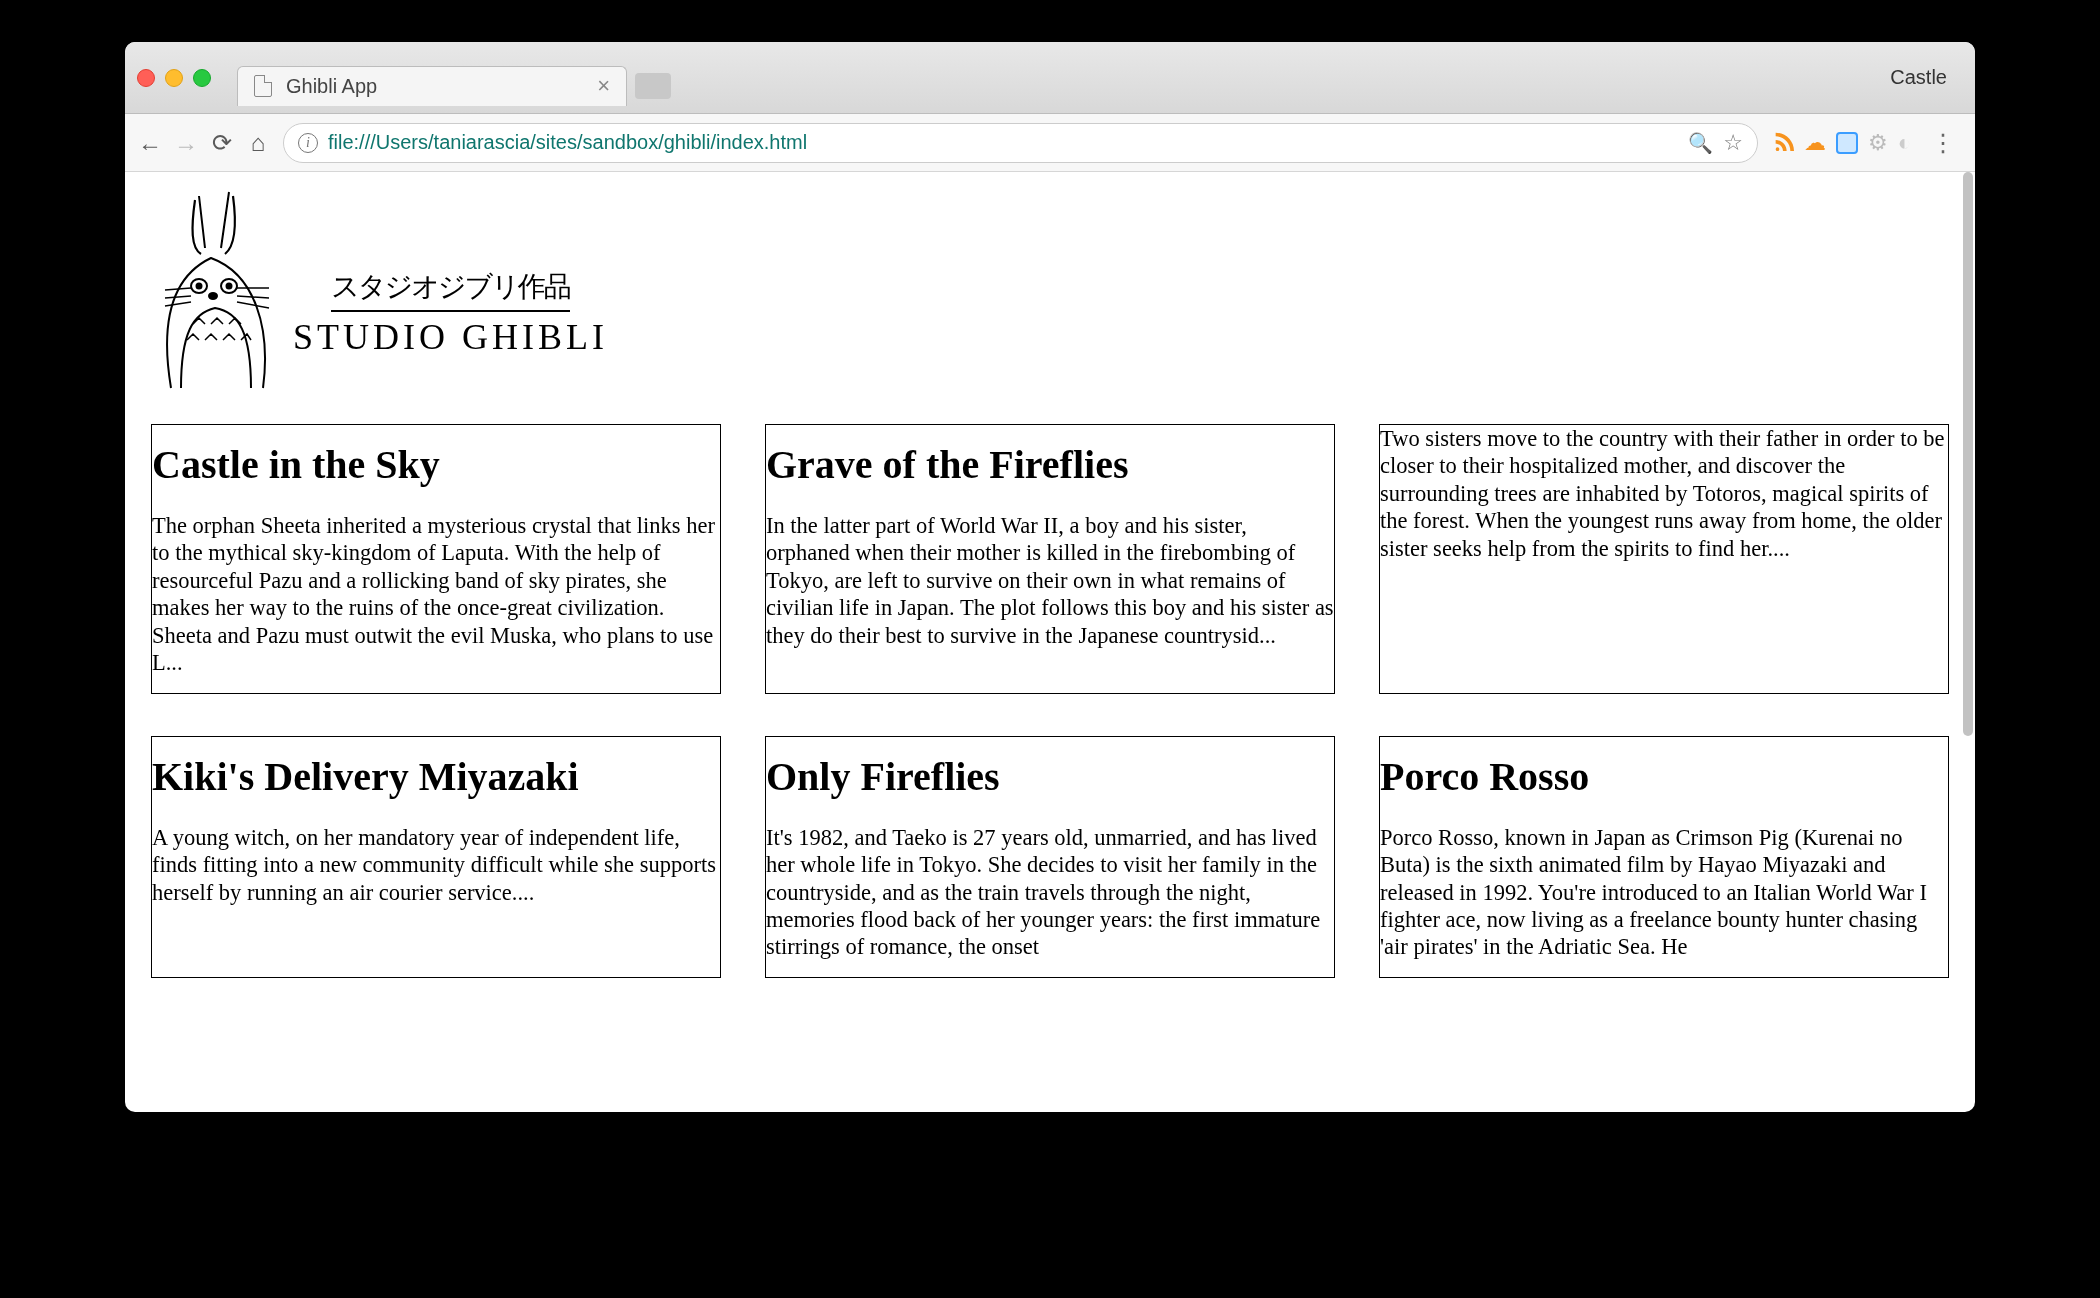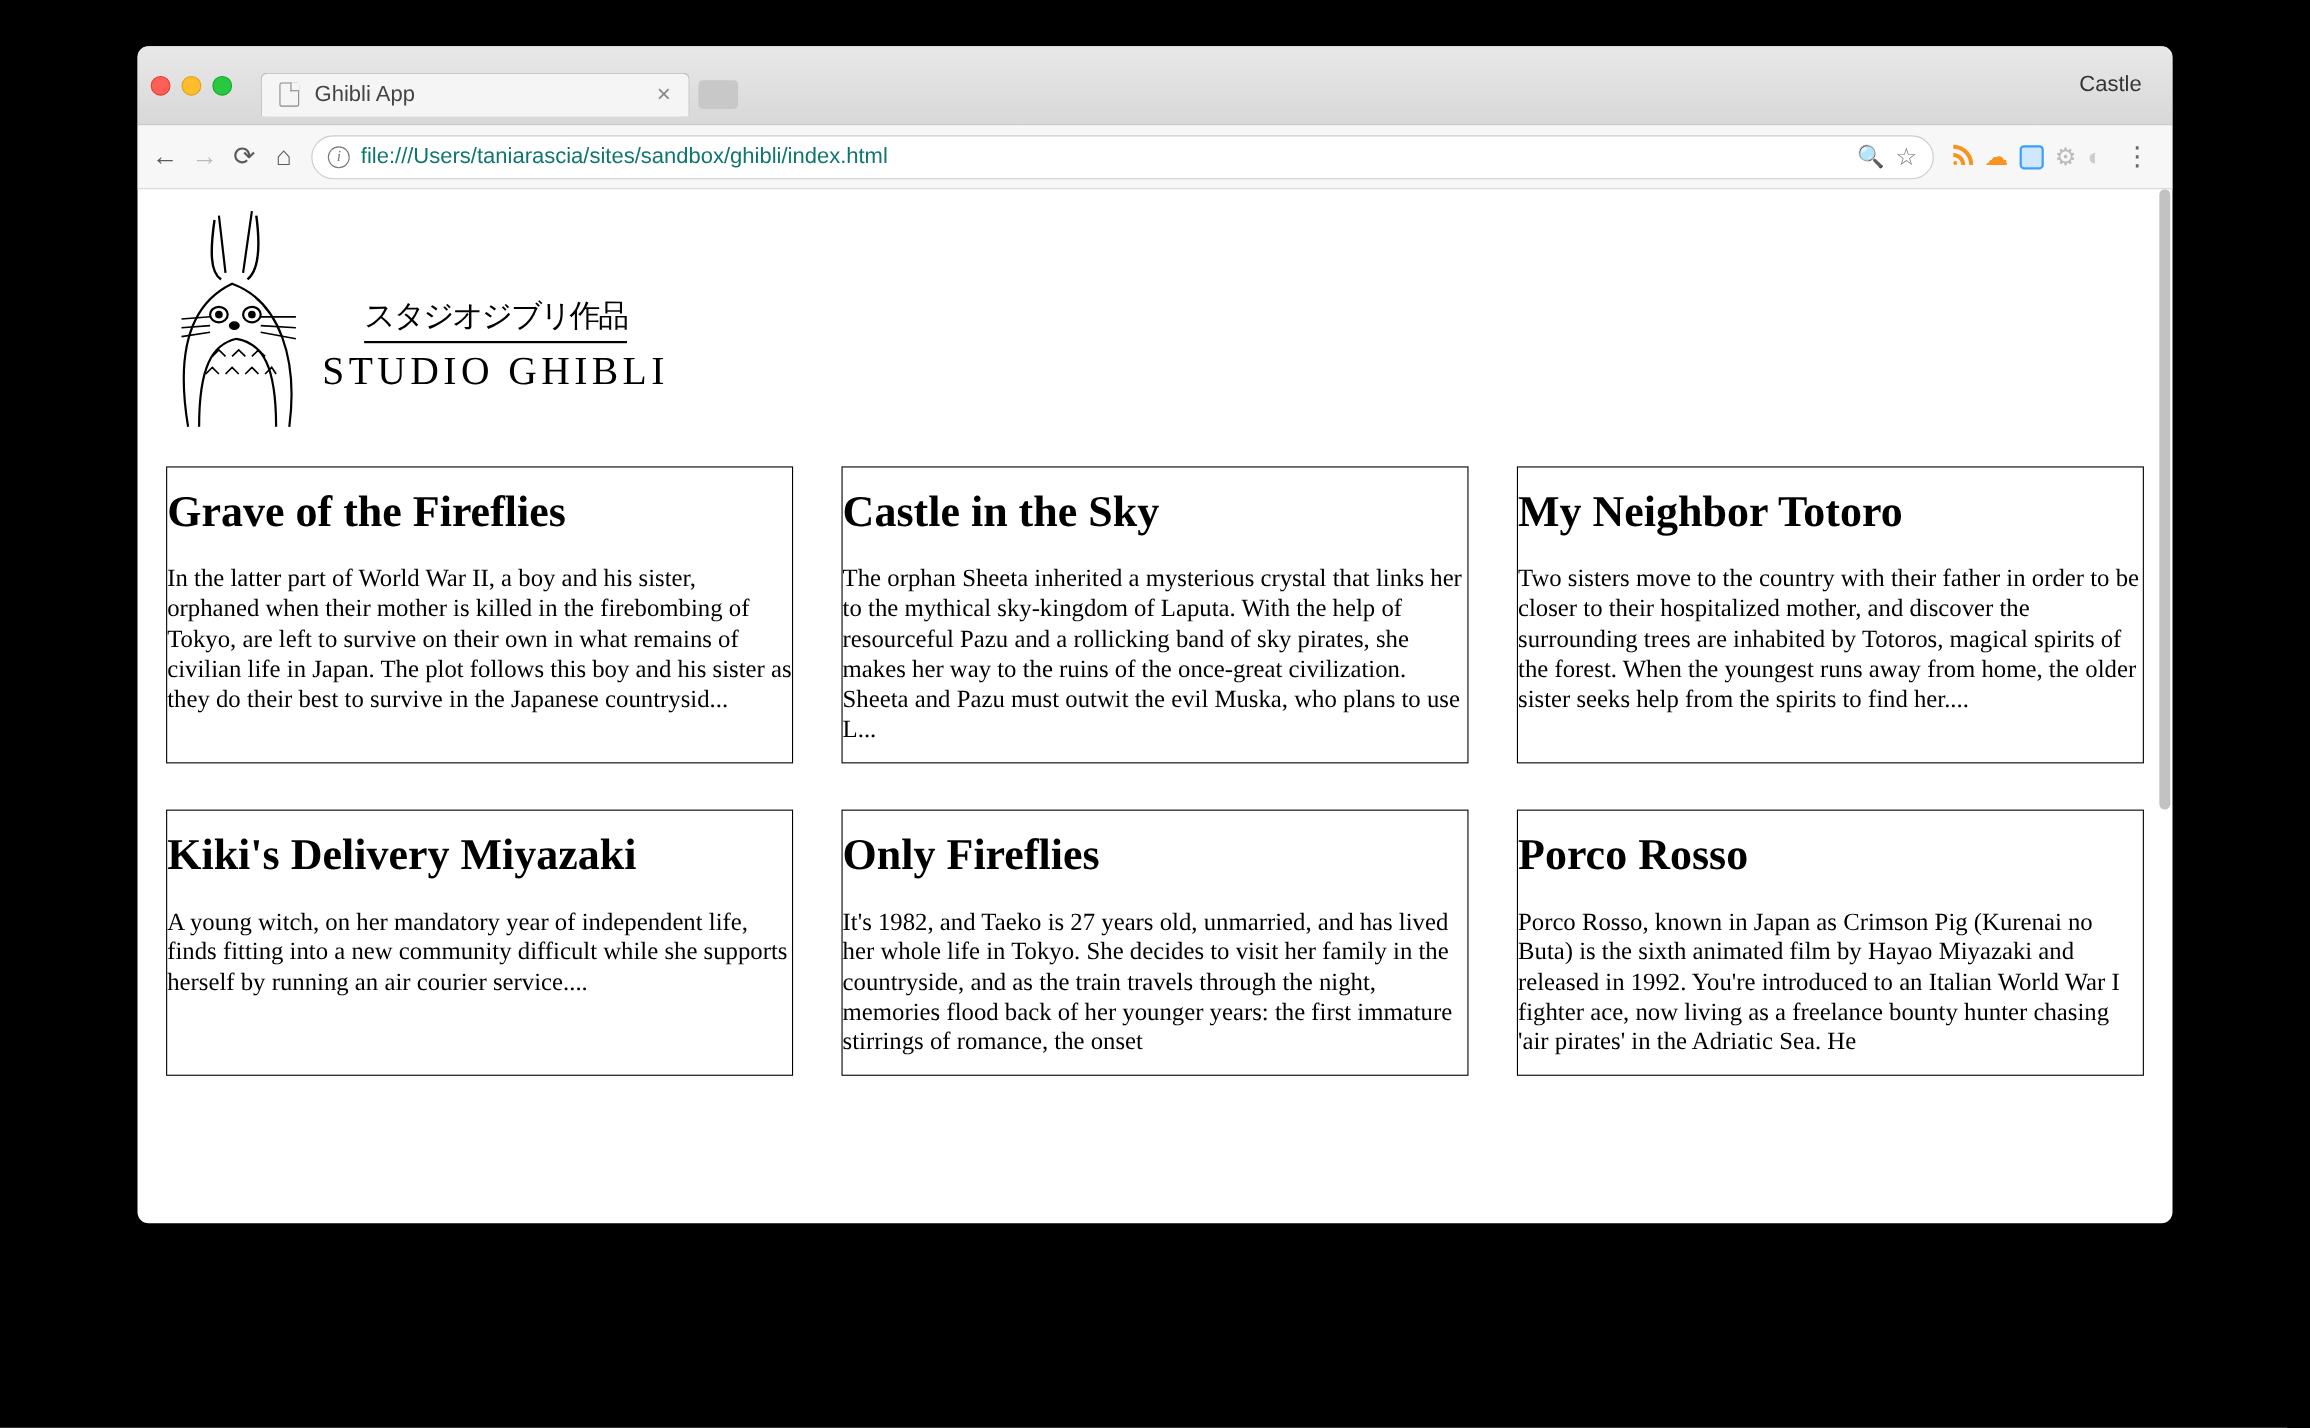--- a/index.html
+++ b/index.html
@@ -204,29 +204,28 @@
           </g>
         </svg>
         <div class="logo-text">
           <div class="jp">スタジオジブリ作品</div>
           <div class="en">STUDIO GHIBLI</div>
         </div>
       </div>
 
       <div class="grid">
         <div class="card">
+          <h1>Castle in the Sky</h1>
+          <p>The orphan Sheeta inherited a mysterious crystal that links her to the mythical sky-kingdom of Laputa. With the help of resourceful Pazu and a rollicking band of sky pirates, she makes her way to the ruins of the once-great civilization. Sheeta and Pazu must outwit the evil Muska, who plans to use L...</p>
+        </div>
+        <div class="card">
           <h1>Grave of the Fireflies</h1>
           <p>In the latter part of World War II, a boy and his sister, orphaned when their mother is killed in the firebombing of Tokyo, are left to survive on their own in what remains of civilian life in Japan. The plot follows this boy and his sister as they do their best to survive in the Japanese countrysid...</p>
         </div>
         <div class="card">
-          <h1>Castle in the Sky</h1>
-          <p>The orphan Sheeta inherited a mysterious crystal that links her to the mythical sky-kingdom of Laputa. With the help of resourceful Pazu and a rollicking band of sky pirates, she makes her way to the ruins of the once-great civilization. Sheeta and Pazu must outwit the evil Muska, who plans to use L...</p>
-        </div>
-        <div class="card">
-          <h1>My Neighbor Totoro</h1>
           <p>Two sisters move to the country with their father in order to be closer to their hospitalized mother, and discover the surrounding trees are inhabited by Totoros, magical spirits of the forest. When the youngest runs away from home, the older sister seeks help from the spirits to find her....</p>
         </div>
         <div class="card">
           <h1>Kiki's Delivery Miyazaki</h1>
           <p>A young witch, on her mandatory year of independent life, finds fitting into a new community difficult while she supports herself by running an air courier service....</p>
         </div>
         <div class="card">
           <h1>Only Fireflies</h1>
           <p>It's 1982, and Taeko is 27 years old, unmarried, and has lived her whole life in Tokyo. She decides to visit her family in the countryside, and as the train travels through the night, memories flood back of her younger years: the first immature stirrings of romance, the onset</p>
         </div>

